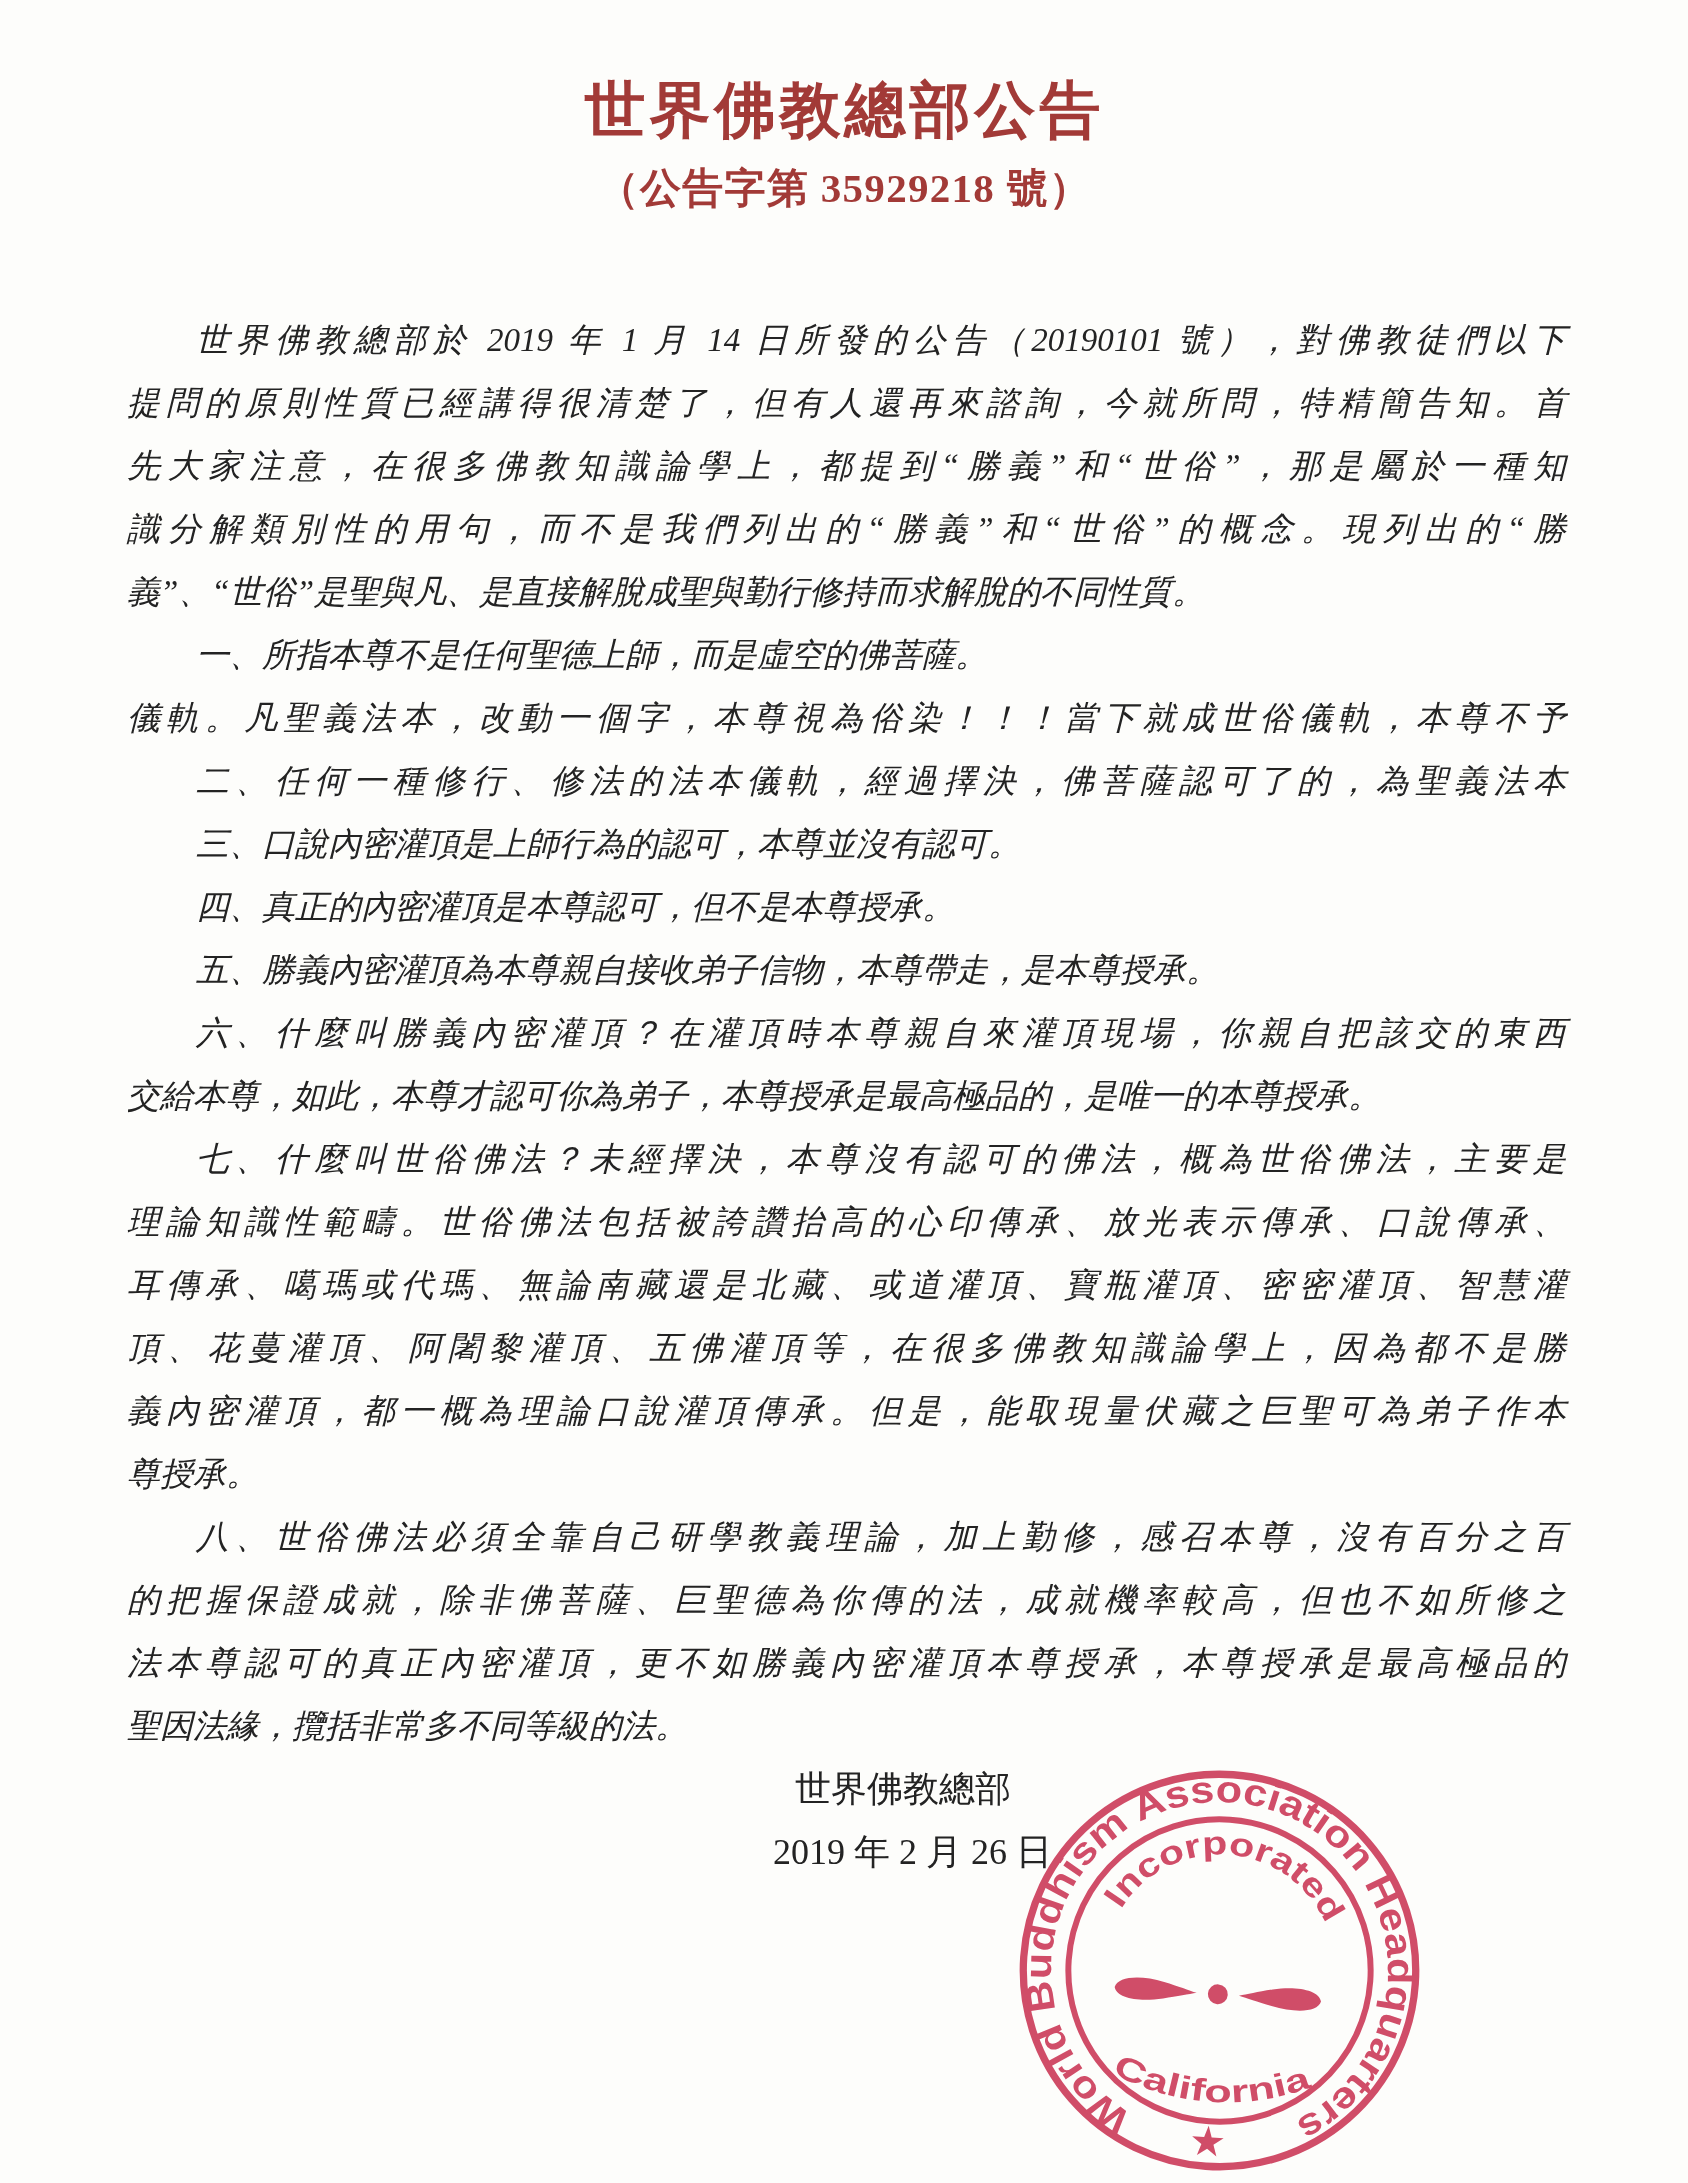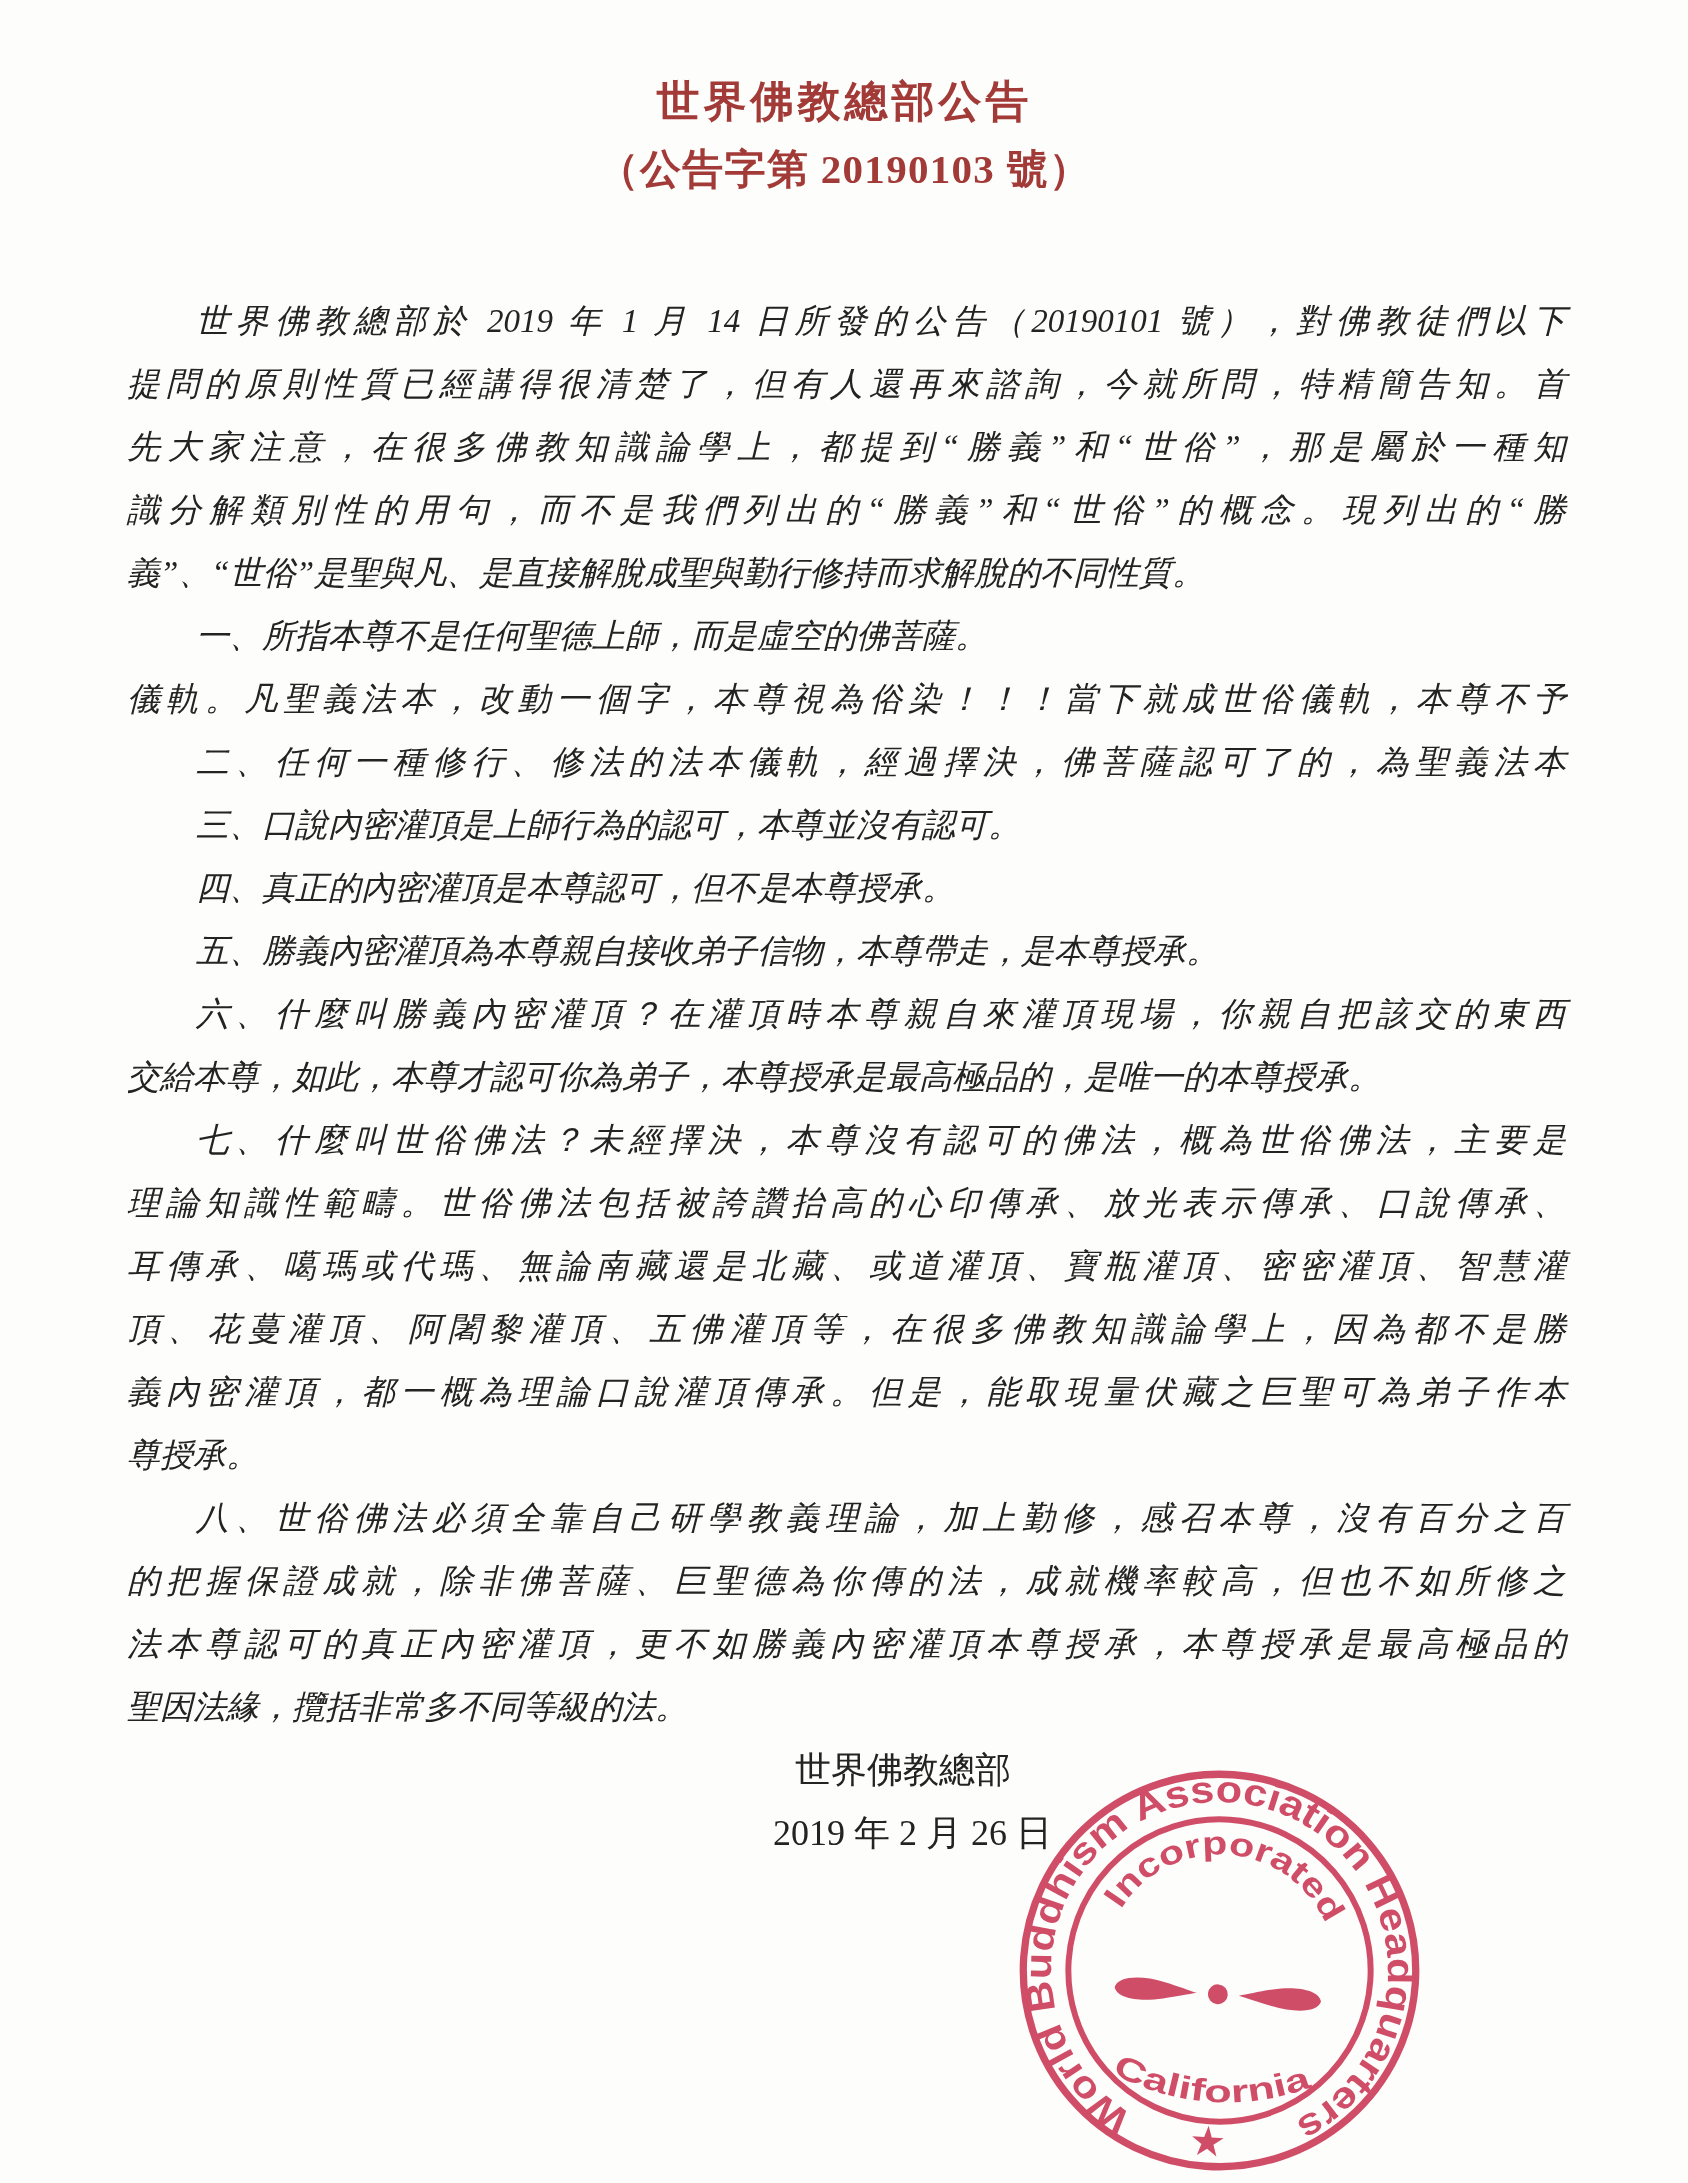--- a/index.html
+++ b/index.html
@@ -15,21 +15,21 @@
     height: 2183px;
     background: var(--page-bg);
     color: var(--body-color);
     font-family: "Liberation Serif", "DejaVu Serif", serif;
     position: relative;
     overflow: hidden;
   }
   .heading { text-align: center; }
   .doc-title {
     margin: 79px 0 0 0;
-    font-size: 43px;
+    font-size: 61px;
     font-weight: bold;
     line-height: 1.05;
     color: var(--title-color);
     letter-spacing: 4px;
   }
   .doc-subtitle {
     margin: 24px 0 0 0;
     font-size: 41px;
     font-weight: bold;
     line-height: 1.05;
@@ -73,21 +73,21 @@
     font-family: "Liberation Sans", "DejaVu Sans", sans-serif;
     font-weight: bold;
     fill: var(--stamp-color);
   }
 </style>
 </head>
 <body>
 
 <div class="heading">
   <div class="doc-title">世界佛教總部公告</div>
-  <div class="doc-subtitle">（公告字第 20190103 號）</div>
+  <div class="doc-subtitle">（公告字第 35929218 號）</div>
 </div>
 
 <div class="body-block">
     <div class="line first">世界佛教總部於 2019 年 1 月 14 日所發的公告（20190101 號），對佛教徒們以下</div>
     <div class="line">提問的原則性質已經講得很清楚了，但有人還再來諮詢，今就所問，特精簡告知。首</div>
     <div class="line">先大家注意，在很多佛教知識論學上，都提到“勝義”和“世俗”，那是屬於一種知</div>
     <div class="line">識分解類別性的用句，而不是我們列出的“勝義”和“世俗”的概念。現列出的“勝</div>
     <div class="line last">義”、“世俗”是聖與凡、是直接解脫成聖與勤行修持而求解脫的不同性質。</div>
     <div class="line first last">一、所指本尊不是任何聖德上師，而是虛空的佛菩薩。</div>
     <div class="line">儀軌。凡聖義法本，改動一個字，本尊視為俗染！！！當下就成世俗儀軌，本尊不予</div>

